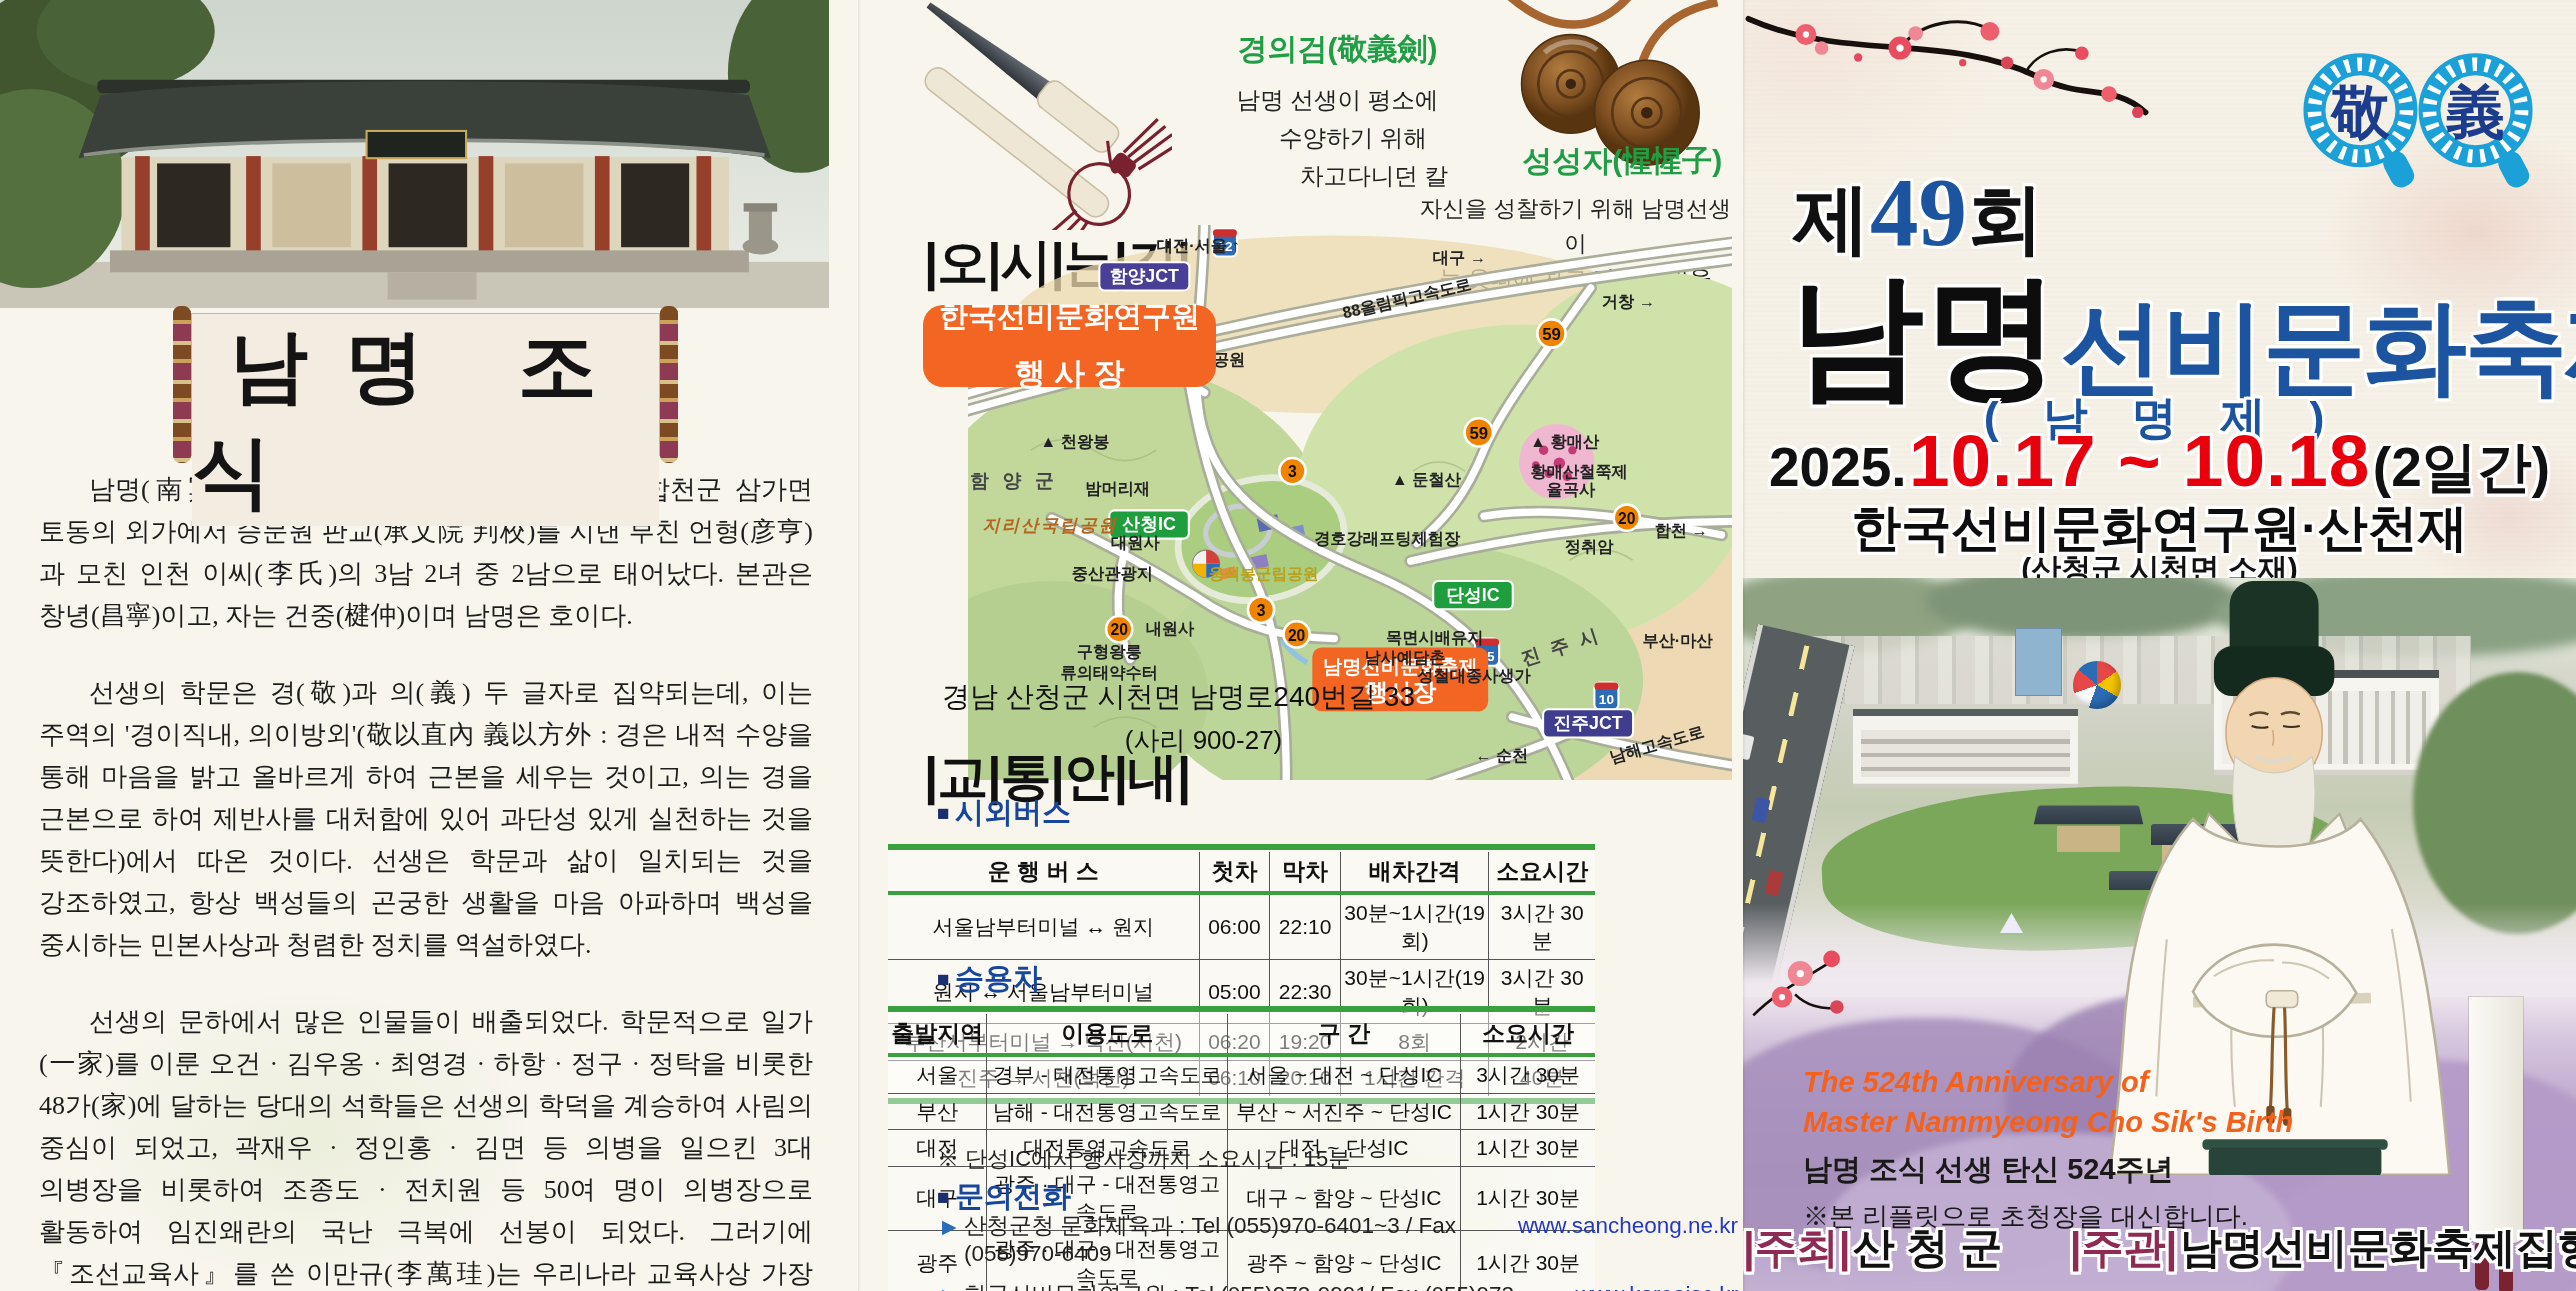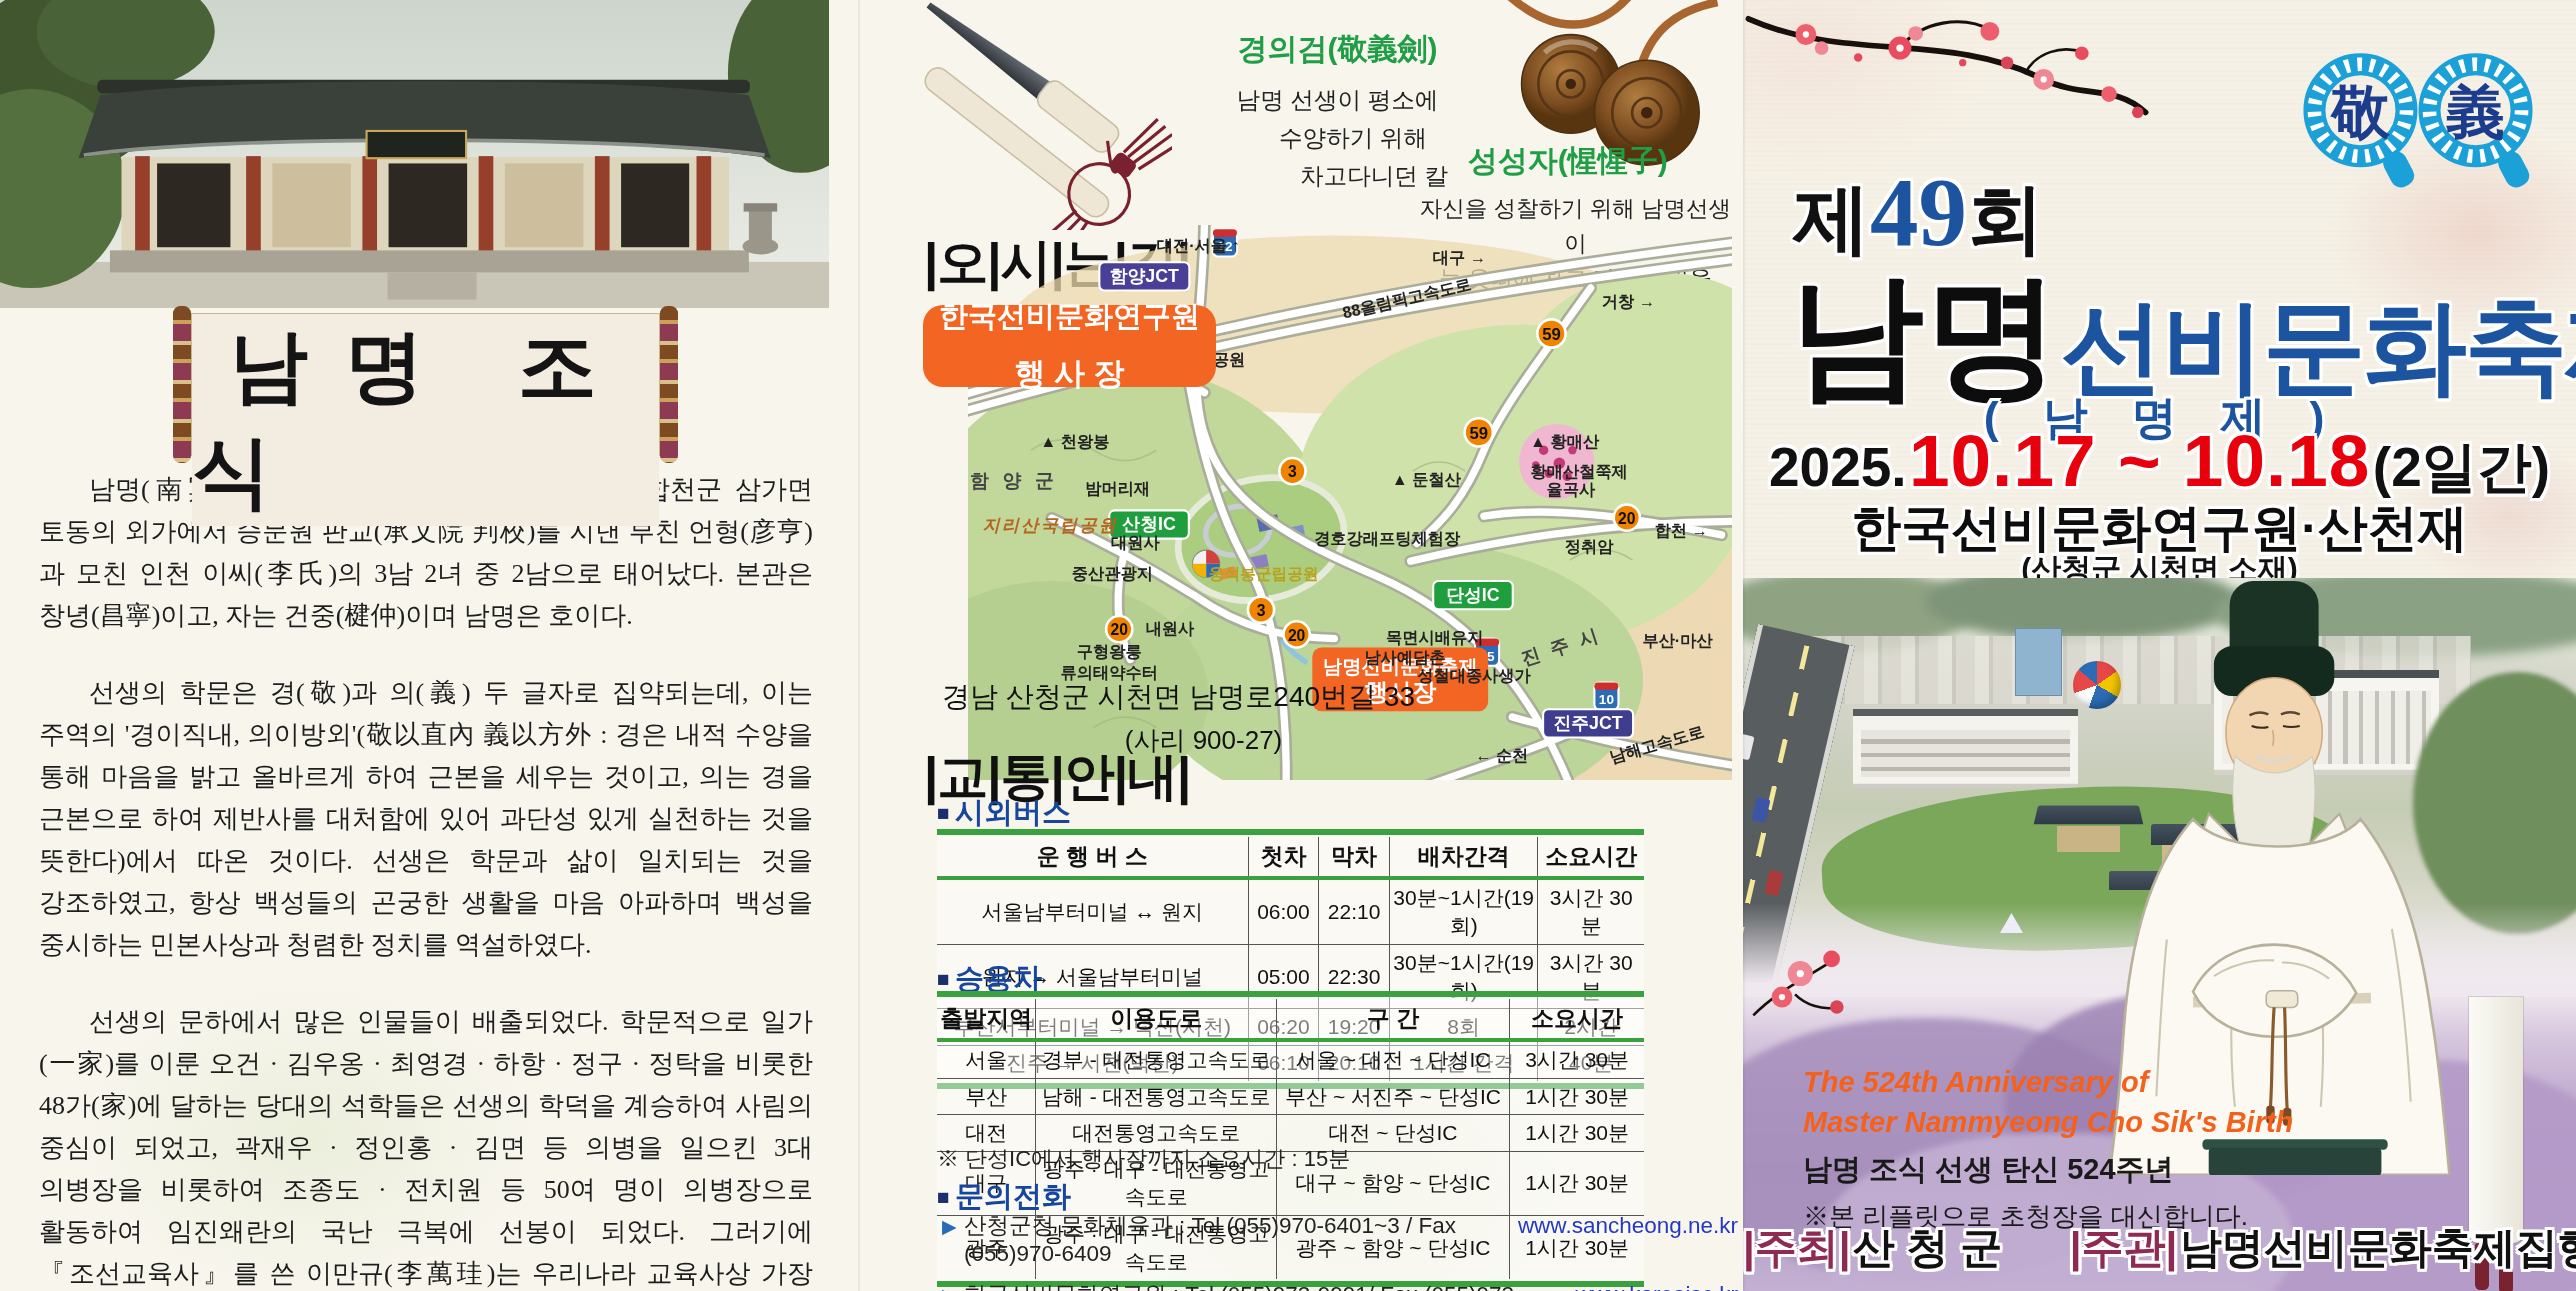--- a/index.html
+++ b/index.html
@@ -52,22 +52,22 @@
   #address-line1 { font-size:28px; color:#111; }
   #address-line2 { font-size:26px; color:#111; text-align:center; margin-top:7.3px; }
 
   .sec-head { display:flex; align-items:center; gap:5.2px; }
   .sec-bullet { font-size:21px; color:#1b2f6e; }
   .sec-title { font-size:29px; font-weight:bold; color:#17469e; }
   #bus-head { left:937px; top:793px; }
   #car-head { left:937px; top:959px; }
   #phone-head { left:937px; top:1177px; }
 
-  .green-table { position:absolute; left:937px; width:707px; border-top:6.3px solid #3aa13f; border-bottom:6.3px solid #3aa13f;
-                 background:rgba(255,255,255,.45); padding:2.1px 0; }
+  .green-table { position:absolute; left:888px; width:707px; border-top:6.3px solid #3aa13f; border-bottom:6.3px solid #3aa13f;
+                 background:rgba(255,255,255,.45); padding:2.1px 0;margin-top:15px; }
   table { width:100%; border-collapse:collapse; }
   th { font-size:23px; font-weight:bold; color:#111; padding:4.2px 2.1px; border-bottom:4.2px solid #3aa13f; }
   td { font-size:21px; color:#111; text-align:center; padding:3.7px 2.1px; }
   tbody tr + tr td { border-top:1px solid #555; }
   td + td, th + th { border-left:1px solid #555; }
   #bus-table { top:829px; }
   #car-table { top:991px; }
   #car-note { left:937px; top:1144px; font-size:22px; color:#222; }
 
   .phone-item { display:flex; align-items:baseline; gap:7.3px; margin-bottom:11.5px; }
@@ -245,21 +245,21 @@
       <circle cx="200" cy="160" r="10" fill="#3c2410"></circle>
       <circle cx="345" cy="215" r="100" fill="url(#bronze)" stroke="#4e3012" stroke-width="3"></circle>
       <circle cx="345" cy="215" r="66" fill="none" stroke="#573516" stroke-width="5"></circle>
       <circle cx="345" cy="215" r="28" fill="none" stroke="#573516" stroke-width="5"></circle>
       <circle cx="345" cy="215" r="11" fill="#3c2410"></circle>
       <path d="M 150,100 A 80 80 0 0 1 250,95" stroke="rgba(255,255,255,.35)" stroke-width="10" fill="none"></path>
     </svg>
   </div>
 
   <div class="abs" id="bell-block">
-    <div class="green-title" style="padding-right:15.7px;">성성자(惺惺子)</div>
+    <div class="green-title" style="text-align:right; padding-right:15.7px;">성성자(惺惺子)</div>
     <div class="desc" style="margin-top:9.4px;">
       <div>자신을 성찰하기 위해 남명선생이</div>
       <div>늘 옷띠에 차고 다니던 방울</div>
     </div>
   </div>
 
   <div class="abs big-black-title" id="directions-title">|오|시|는|길|</div>
 
   <div class="abs orange-badge" id="venue-badge">
     <div class="l1">한국선비문화연구원</div>

